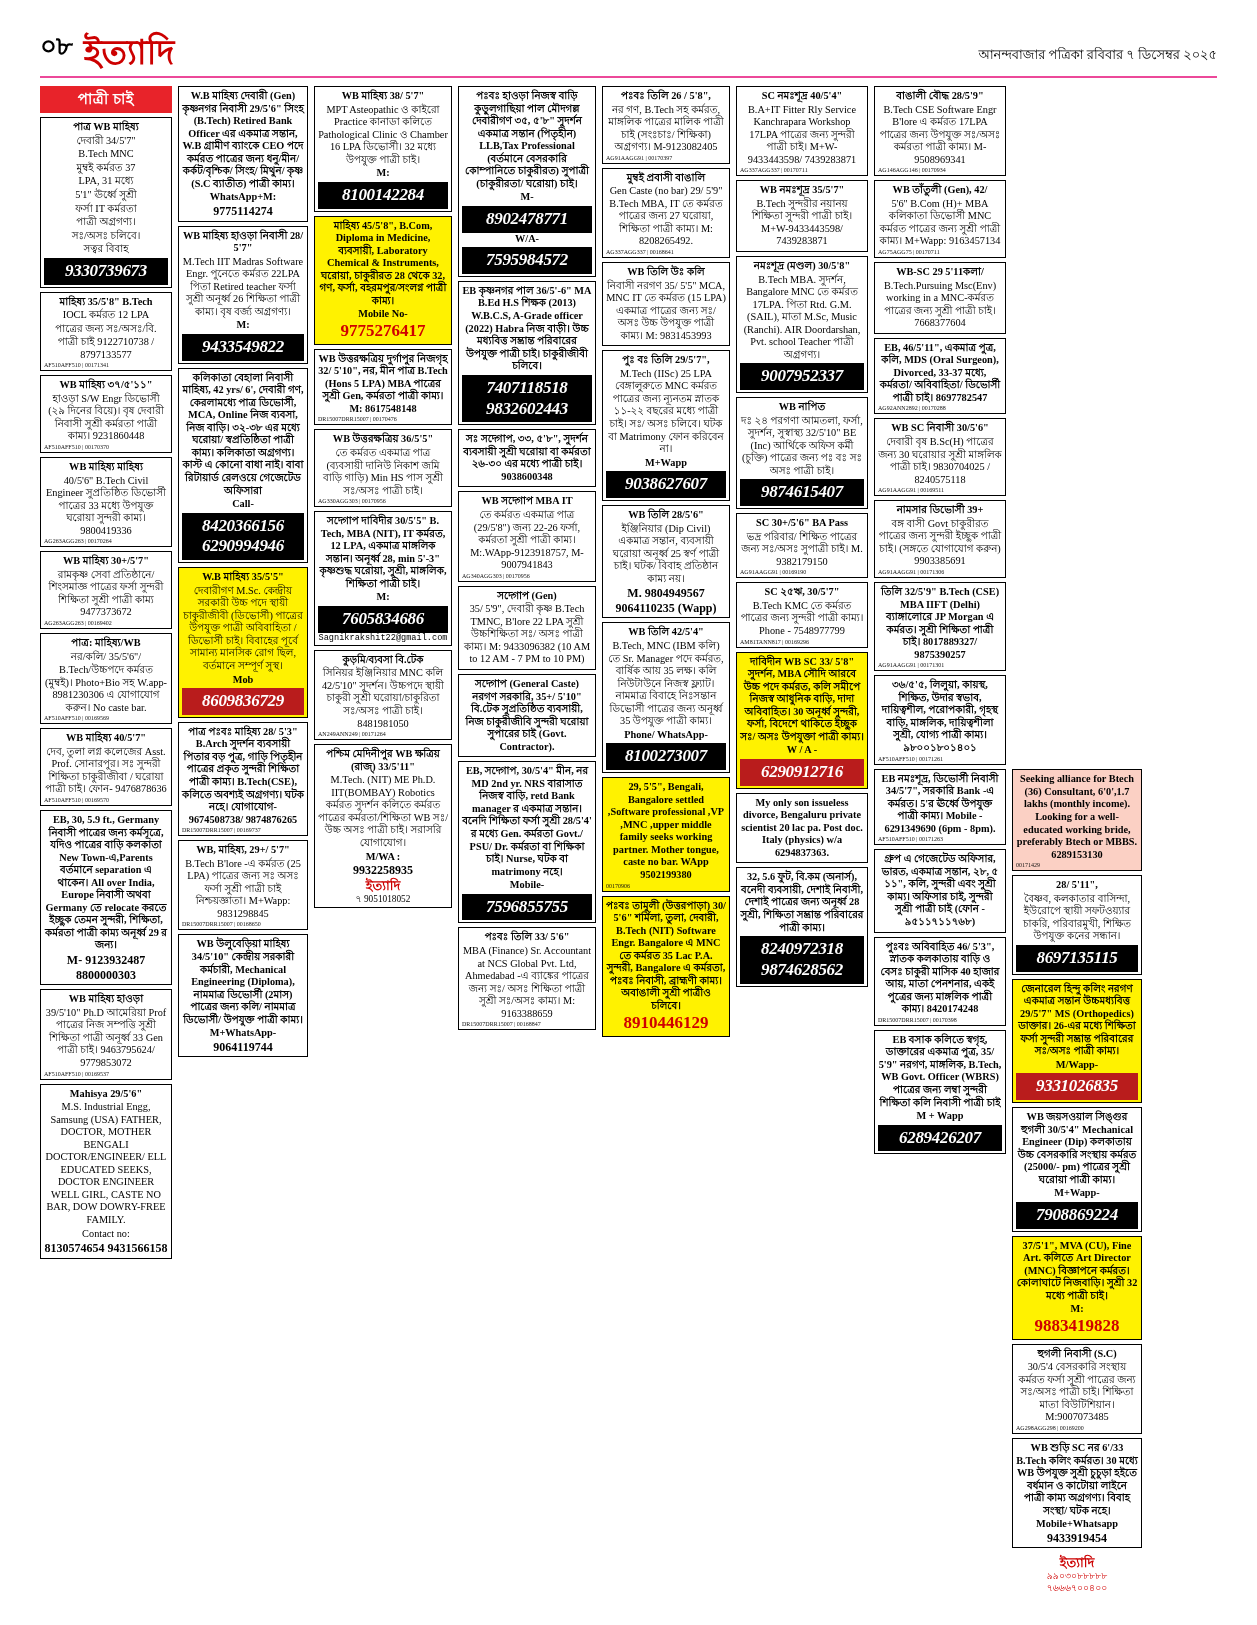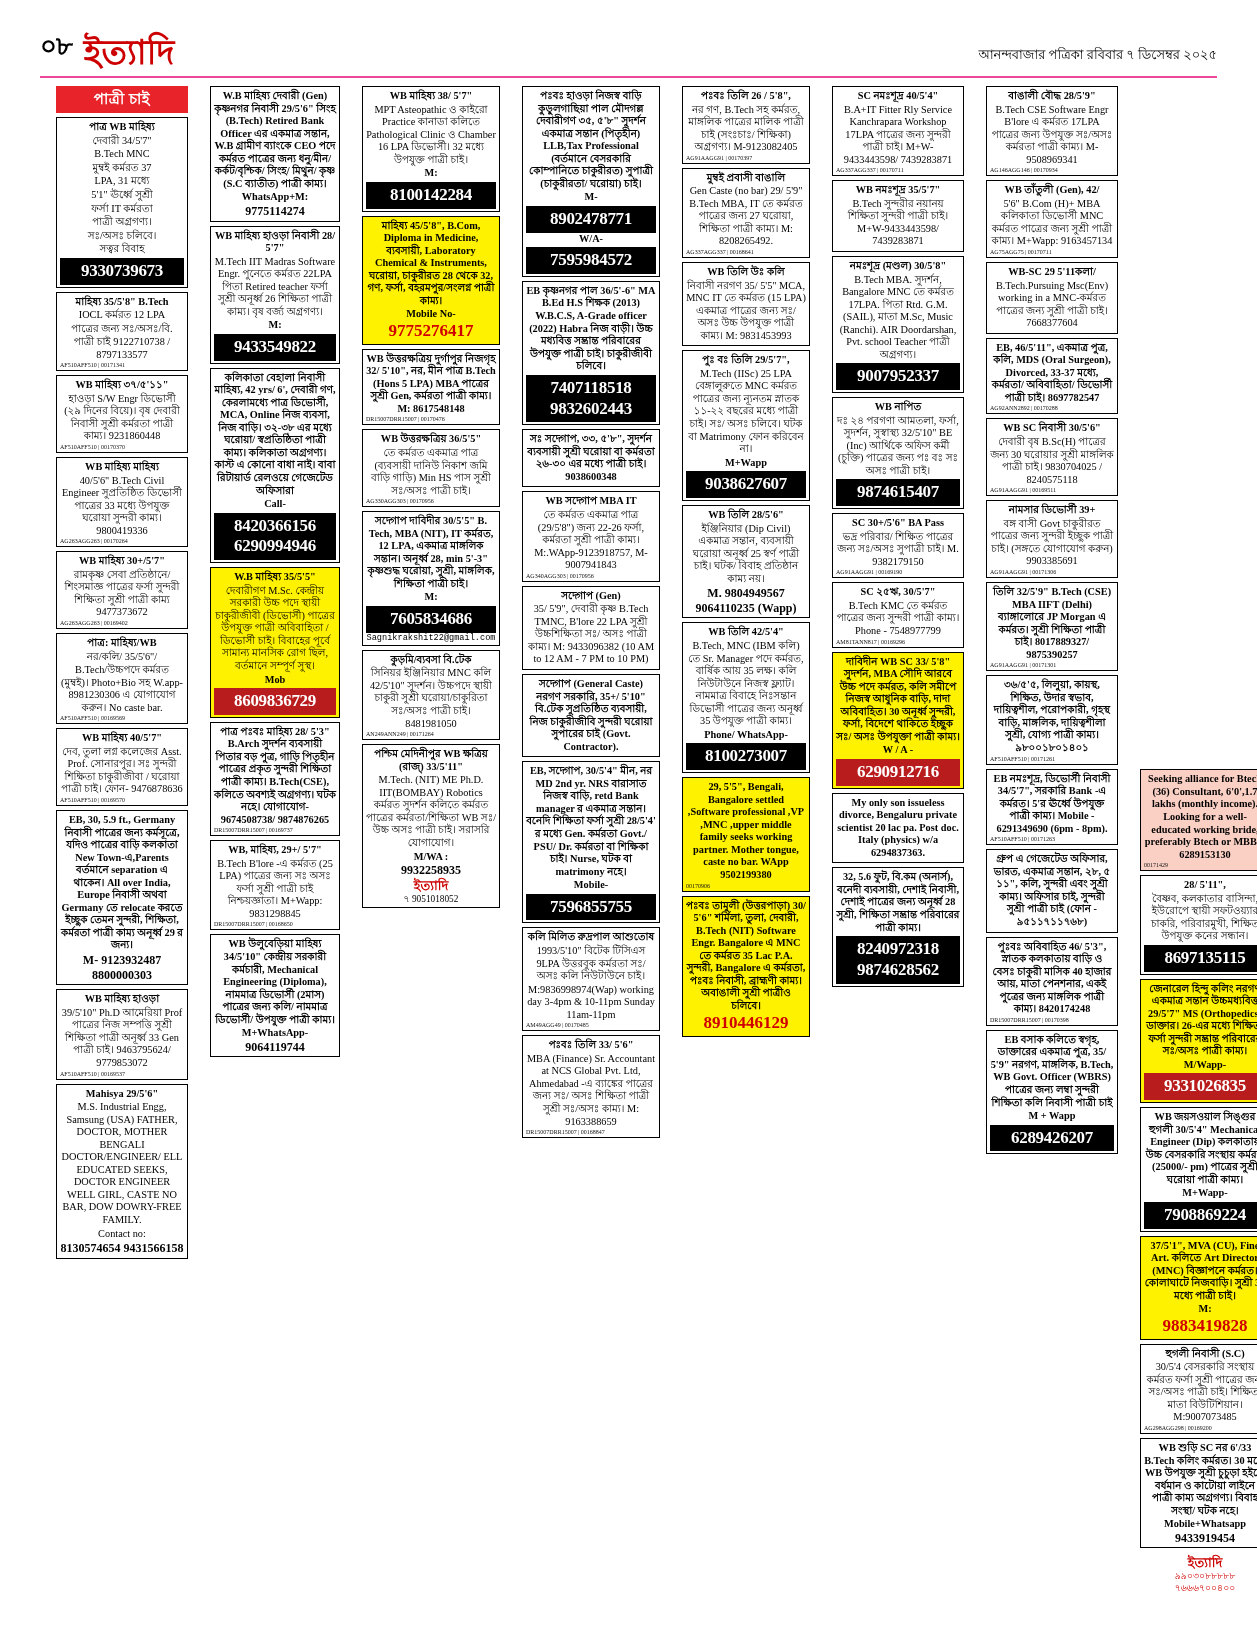--- a/index.html
+++ b/index.html
@@ -32,21 +32,20 @@
   .cols {
     display:flex;
     gap:6px;
     height:1510px;
   }
   .col {
     flex:1 1 0;
     display:flex; flex-direction:column;
     gap:4px;
     min-width:0;
-    margin-left:16px;
   }
   .col.c1 { flex:0 0 132px; }
   .col.c2 { flex:0 0 130px;align-items:center; }
   .col.c3 { flex:0 0 138px; }
   .col.c4 { flex:0 0 138px; }
   .col.c5 { flex:0 0 128px; }
   .col.c6 { flex:0 0 132px; }
   .col.c7 { flex:0 0 132px; }
   .col.c8 { flex:0 0 130px;justify-content:flex-end; }
 
@@ -59,20 +58,21 @@
     overflow:hidden;
     background:#fff;
   }
   .ad.noborder { border:none; }
   .ad p { margin:0 0 1px 0; }
   .b { font-weight:bold; }
   .phone-black {
     background:#000; color:#fff; font-weight:bold;
     font-size:17px; padding:3px 1px; margin-top:2px;
     letter-spacing:-0.3px;
+    font-style:italic;
   }
   .phone-plain { font-weight:bold; font-size:12px; }
   .yellow { background:#fff200; }
   .red-txt { color:#d00000; }
   .red-bg { background:#b91c1c; color:#fff; font-weight:bold; }
   .pink { background:#fbd0c4; }
   .hdr-red {
     background:#e8232a; color:#fff; font-weight:bold;
     font-size:15px; padding:4px 0; letter-spacing:0.5px;
   }
@@ -270,26 +270,20 @@
         </div>
         <div class="ad">
           <p class="b">সদ্গোপ (General Caste) নরগণ সরকারি, 35+/ 5'10" বি.টেক সুপ্রতিষ্ঠিত ব্যবসায়ী, নিজ চাকুরীজীবি সুন্দরী ঘরোয়া সুপারের চাই (Govt. Contractor).</p>
         </div>
         <div class="ad">
           <p class="b">EB, সদ্গোপ, 30/5'4" মীন, নর MD 2nd yr. NRS বারাসাত নিজস্ব বাড়ি, retd Bank manager র একমাত্র সন্তান। বনেদি শিক্ষিতা ফর্সা সুশ্রী 28/5'4' র মধ্যে Gen. কর্মরতা Govt./ PSU/ Dr. কর্মরতা বা শিক্ষিকা চাই। Nurse, ঘটক বা matrimony নহে।</p>
           <div class="b">Mobile-</div>
           <div class="phone-black">7596855755</div>
         </div>
         <div class="ad">
-          <p class="b">কলি মিলিত রুদ্রপাল আশুতোষ</p>
-          <p class="">1993/5'10" বিটেক টিসিএস 9LPA উত্তরবুক কর্মরতা সঃ/অসঃ কলি নিউটাউনে চাই।</p>
-          <p class="">M:9836998974(Wap) working day 3-4pm &amp; 10-11pm Sunday 11am-11pm</p>
-          <div class="code">AM49AGG49 | 00170485</div>
-        </div>
-        <div class="ad">
           <p class="b">পঃবঃ তিলি 33/ 5'6"</p>
           <p class="">MBA (Finance) Sr. Accountant at NCS Global Pvt. Ltd, Ahmedabad -এ ব্যাঙ্কের পাত্রের জন্য সঃ/ অসঃ শিক্ষিতা পাত্রী সুশ্রী সঃ/অসঃ কাম্য। M: 9163388659</p>
           <div class="code">DR15007DRR15007 | 00168847</div>
         </div>
       </div>
       <div class="col c5">
         <div class="ad">
           <p class="b">পঃবঃ তিলি 26 / 5'8",</p>
           <p class="">নর গণ, B.Tech সহ কর্মরত, মাঙ্গলিক পাত্রের মালিক পাত্রী চাই (সংঃচাঃ/ শিক্ষিকা) অগ্রগণ্য। M-9123082405</p>
           <div class="code">AG91AAGG91 | 00170397</div>

